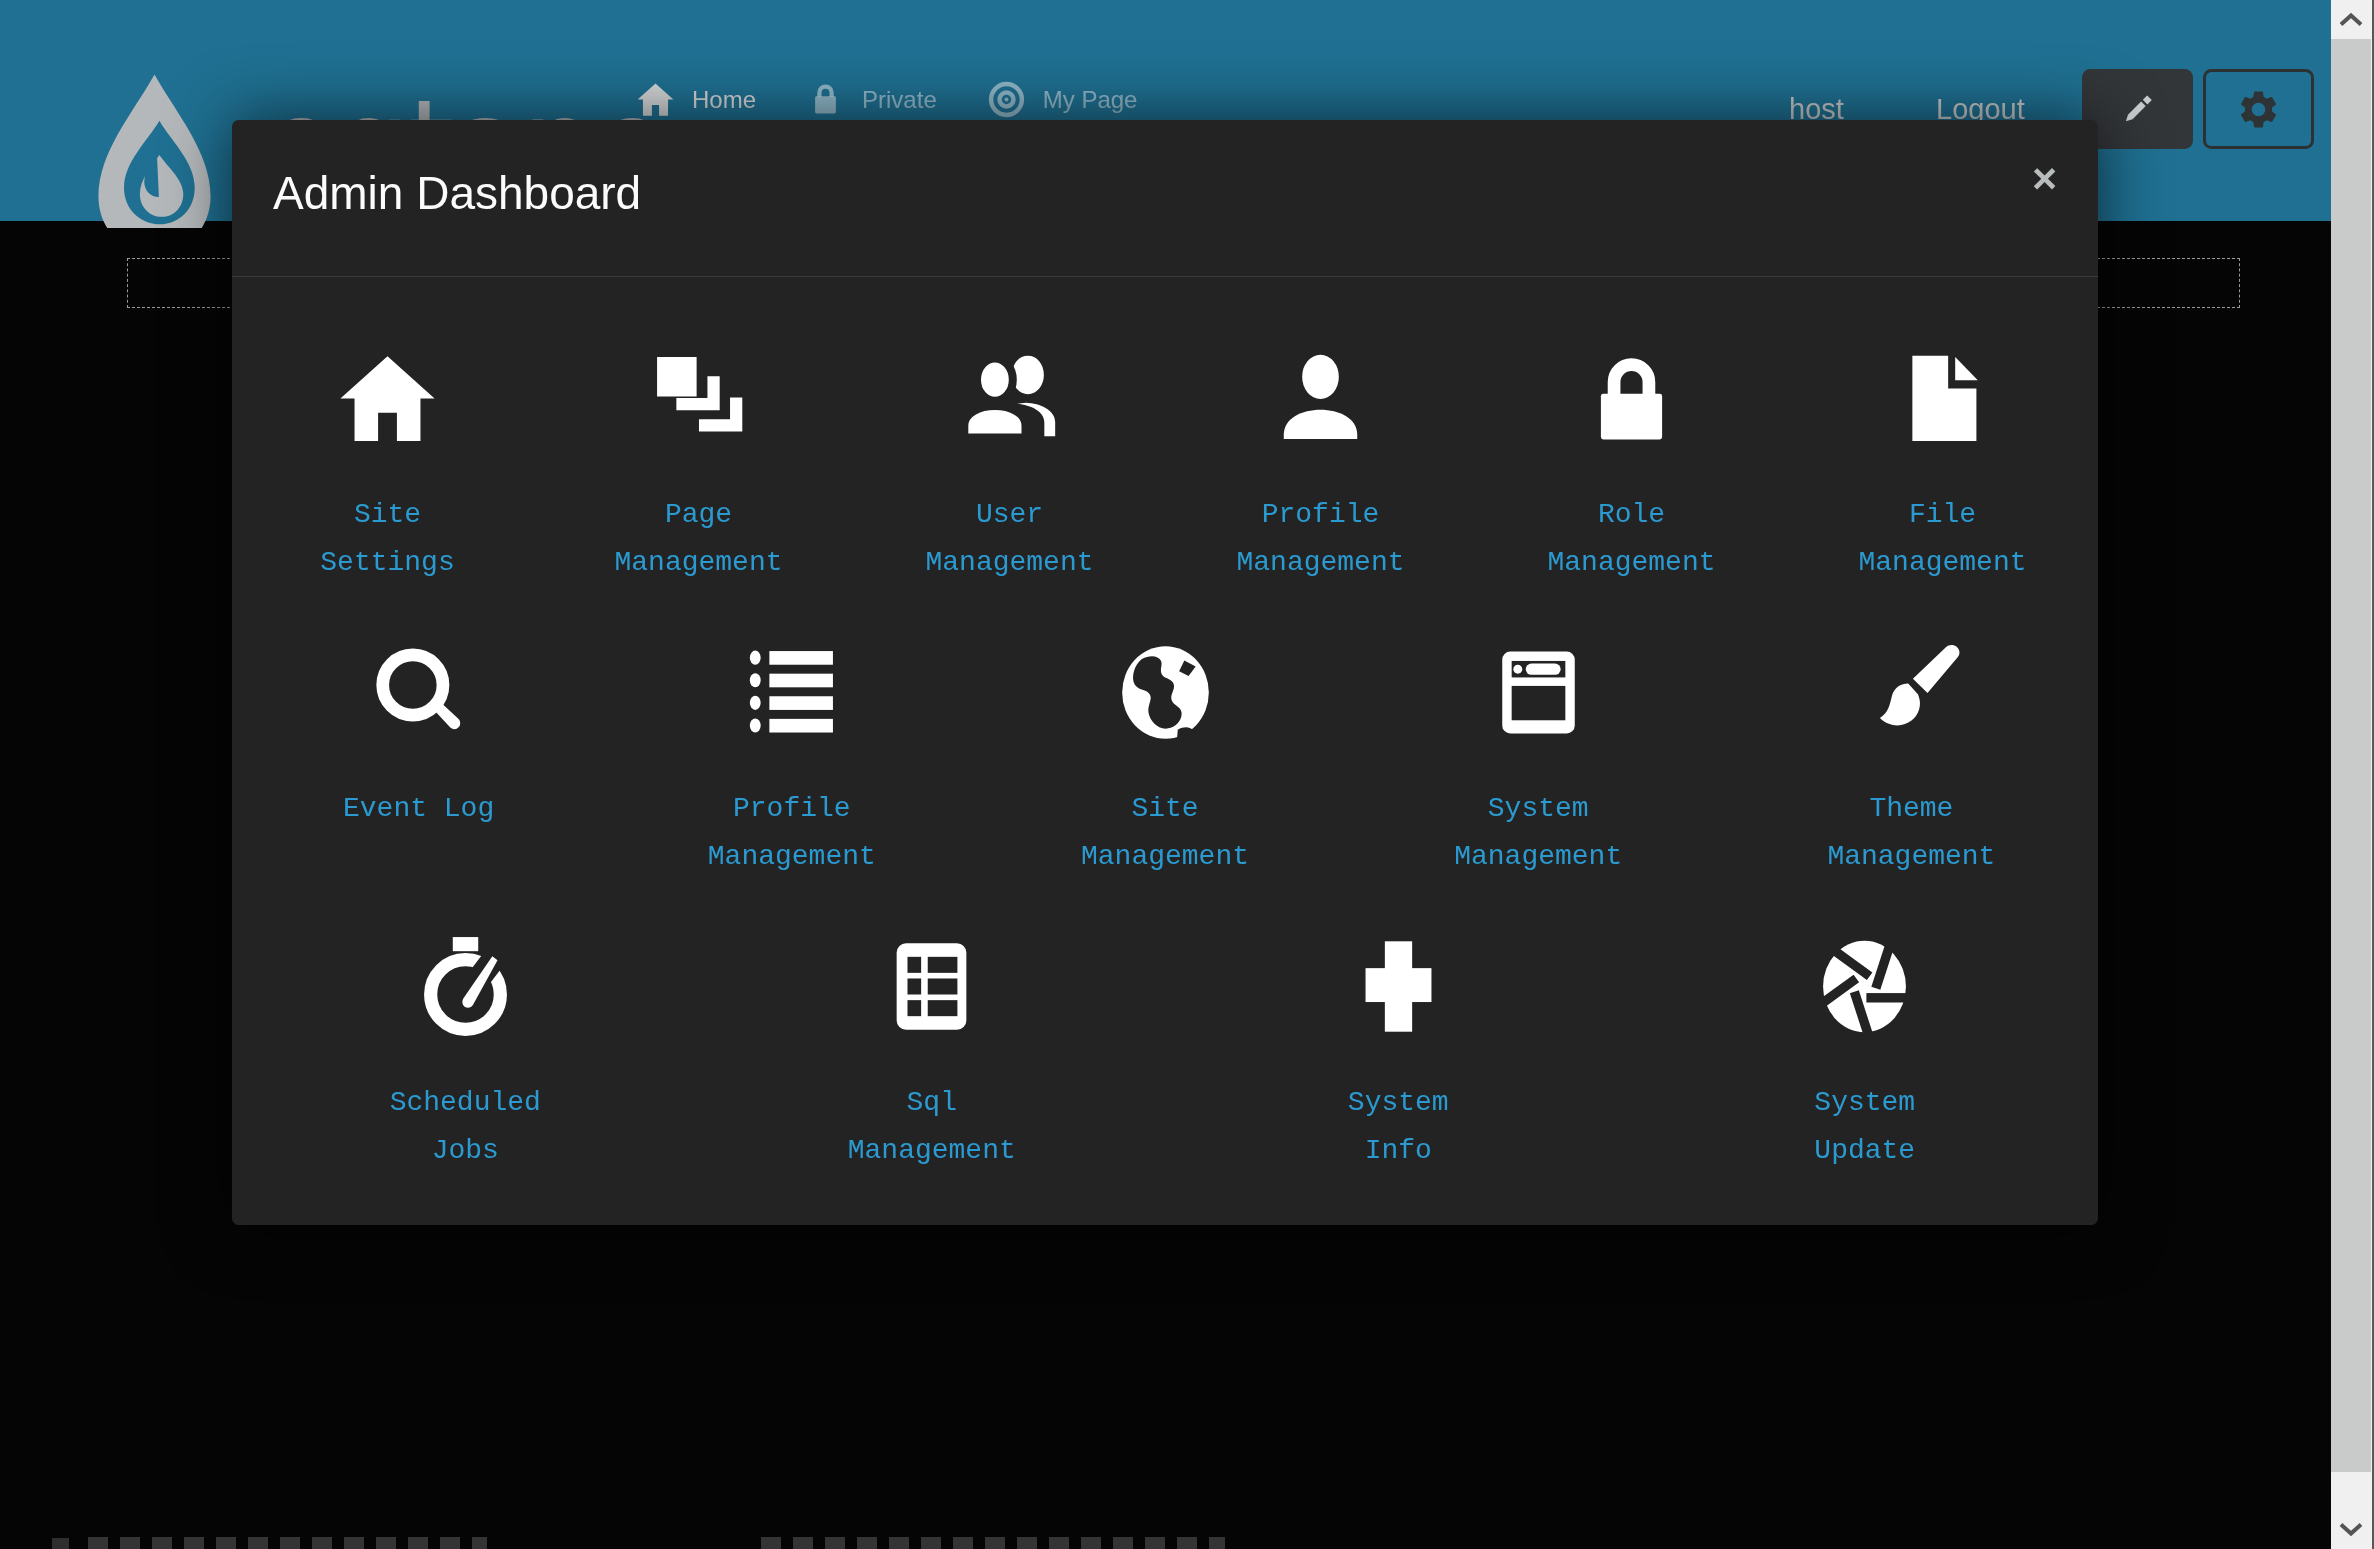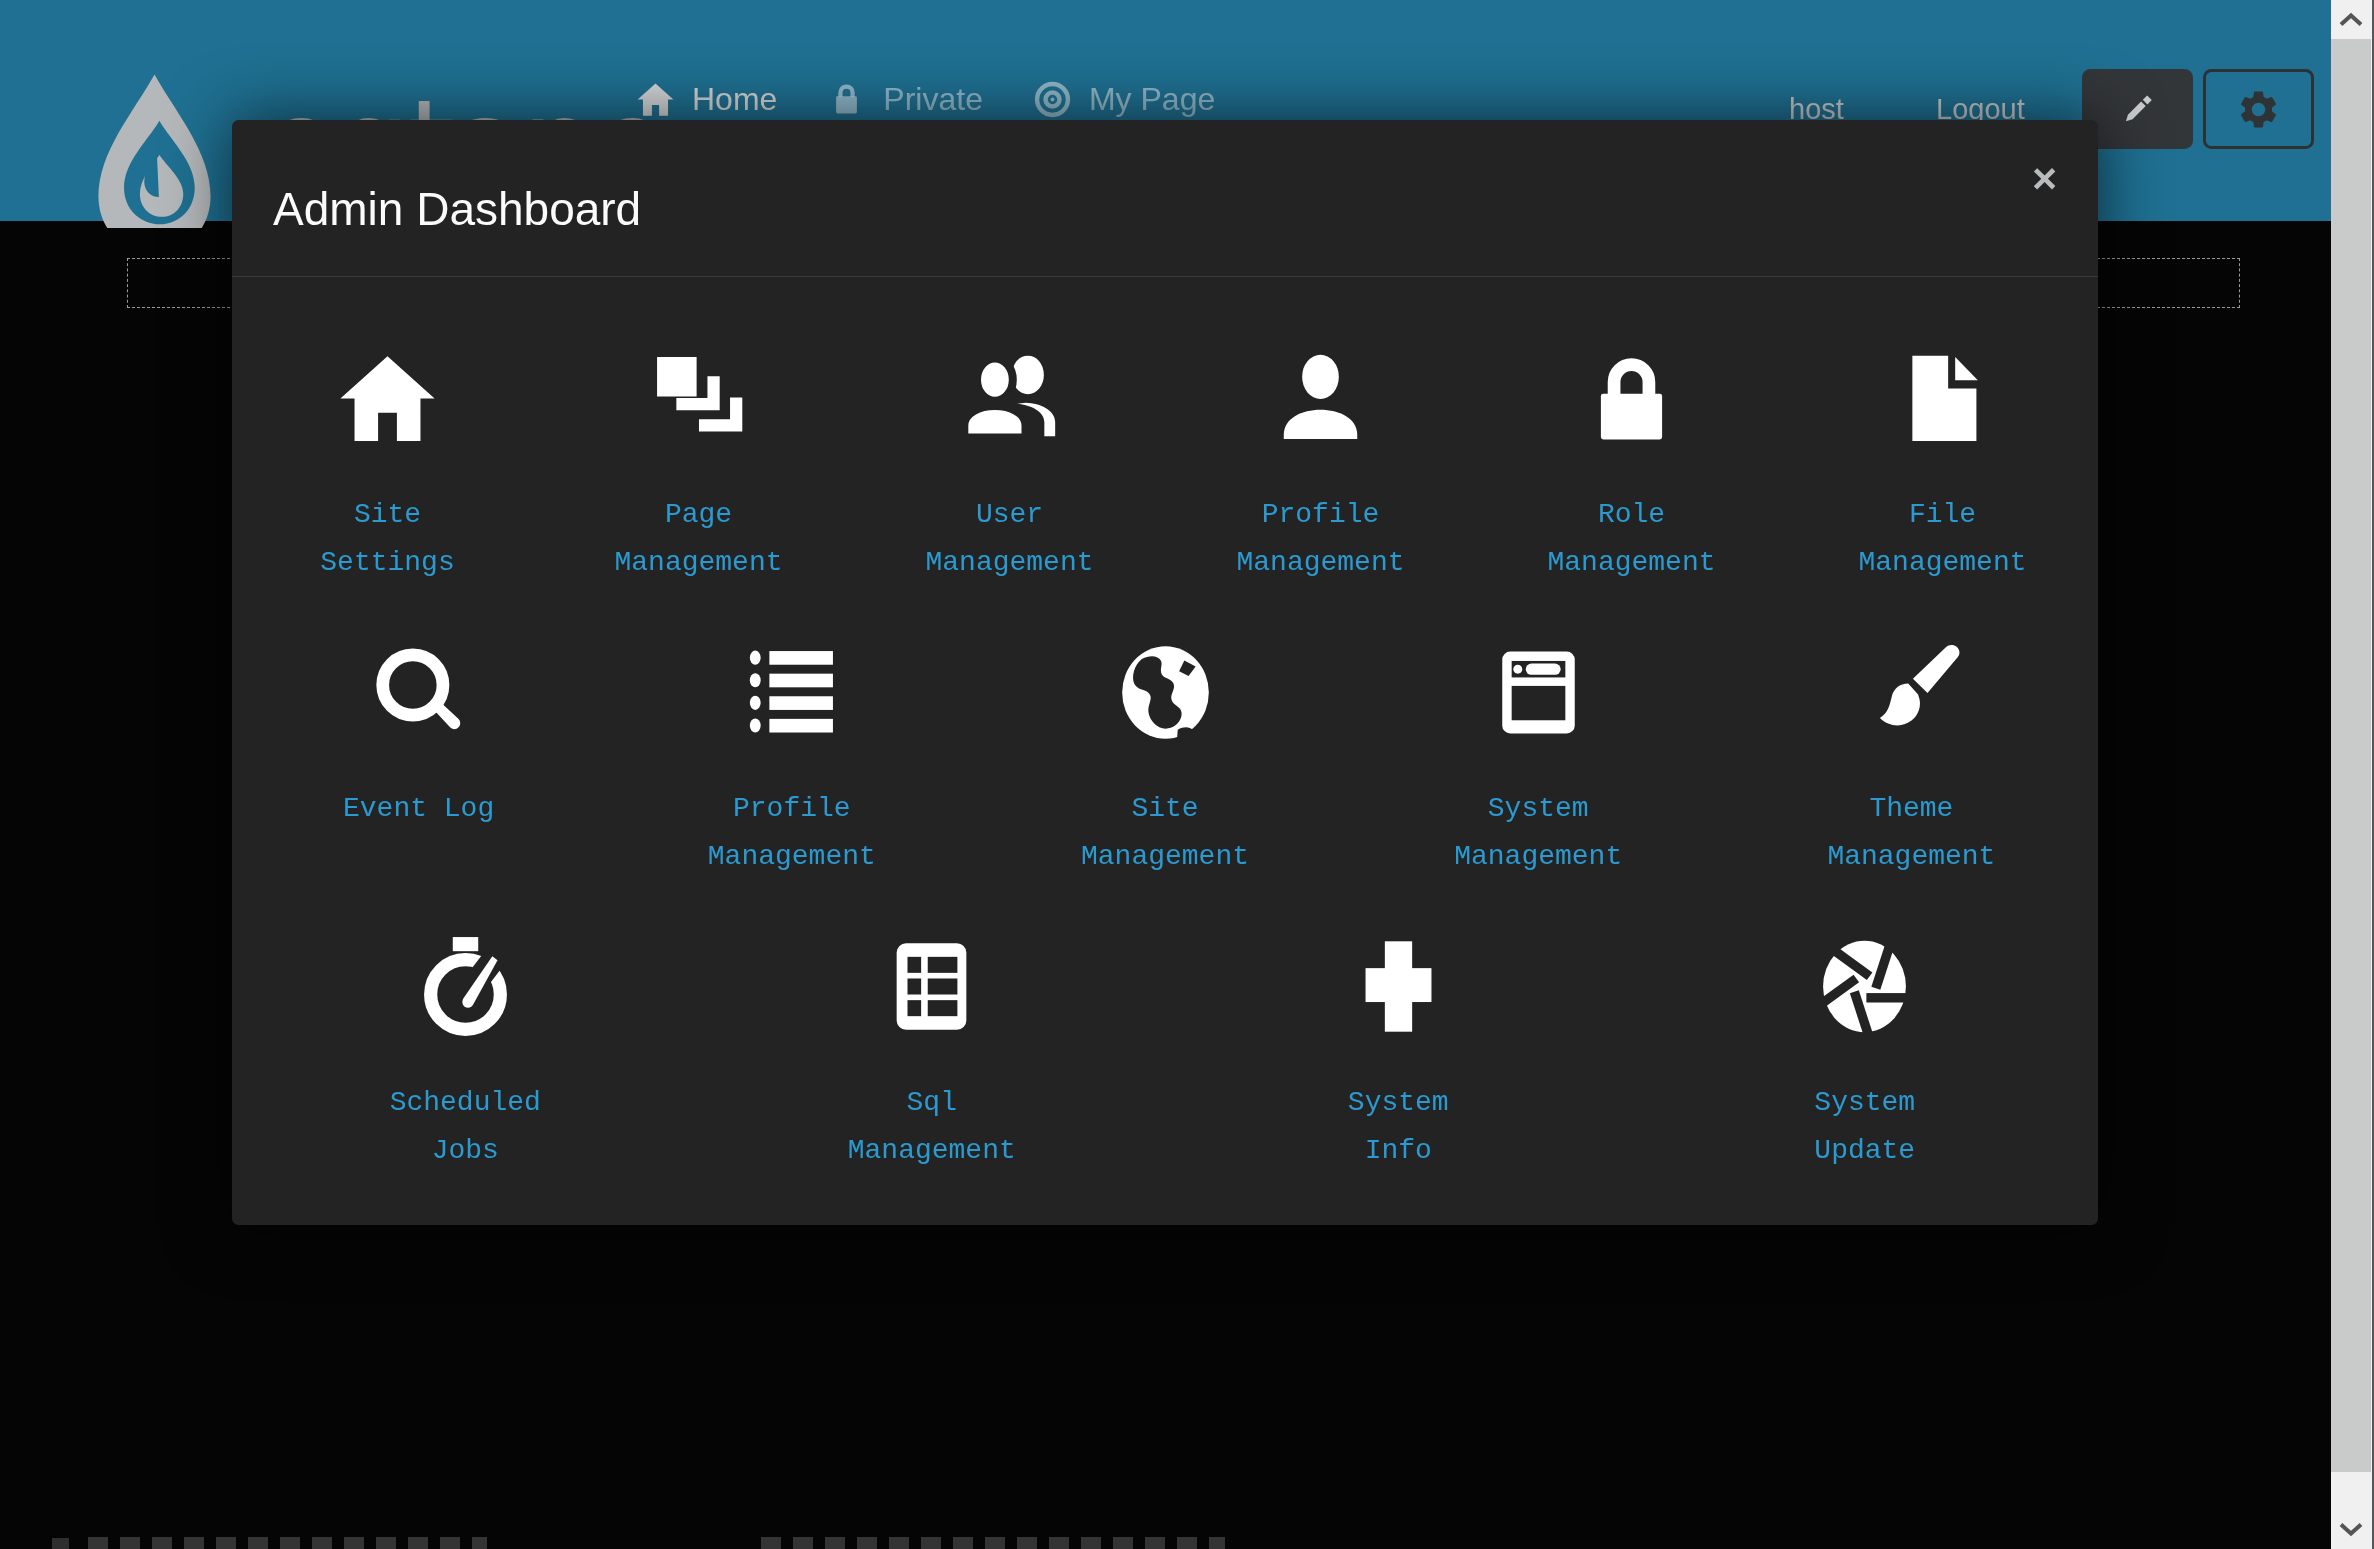--- a/index.html
+++ b/index.html
@@ -6,21 +6,21 @@
   .screen{position:relative;width:2375px;height:1549px;overflow:hidden;background:#050505;
           font-family:"Liberation Sans",sans-serif;}
 
   
   .site-header{position:absolute;left:0;top:0;width:2375px;height:221px;background:#1f7092;z-index:5;}
   .logo{position:absolute;left:70px;top:72px;display:flex;align-items:flex-start;}
   .logo-drop{width:169px;height:156px;}
   .logo-word{font-family:"DejaVu Sans",sans-serif;font-size:119px;line-height:119px;
              color:#b4b8ba;letter-spacing:-2.8px;margin-left:26px;margin-top:13px;font-weight:400;}
   .main-nav{position:absolute;left:634px;top:78px;display:flex;align-items:center;gap:48px;}
-  .nav-item{display:flex;align-items:center;gap:15px;font-size:32px;color:rgba(255,255,255,.50);cursor:pointer;}
+  .nav-item{display:flex;align-items:center;gap:15px;font-size:24px;color:rgba(255,255,255,.50);cursor:pointer;}
   .nav-item.active{color:#d3d6d7;}
   .nav-item svg{width:43px;height:43px;}
   .hdr-link{position:absolute;top:93px;font-size:29px;color:#c5c8c9;cursor:pointer;}
   .hdr-link.host{left:1789px;}
   .hdr-link.logout{left:1936px;text-decoration:underline;}
   .hdr-btn{position:absolute;top:69px;width:111px;height:80px;border-radius:8.3px;display:flex;
            align-items:center;justify-content:center;cursor:pointer;box-sizing:border-box;}
   .hdr-btn.edit{left:2082px;background:#333639;}
   .hdr-btn.edit svg{width:41px;height:41px;color:#c9cccd;}
   .hdr-btn.settings{left:2203px;background:transparent;border:3.7px solid #2c3134;}
@@ -30,21 +30,21 @@
   .pane-placeholder{position:absolute;left:127px;top:258px;width:2113px;height:50px;
                     border:1.9px dashed #9a9a9a;box-sizing:border-box;z-index:2;}
   .frag{position:absolute;bottom:0;height:12px;overflow:hidden;z-index:2;opacity:.9;}
   .frag-bars{height:24px;background:repeating-linear-gradient(90deg,#3a3a3a 0 20.4px,transparent 20.4px 32px);}
   .frag-corner{position:absolute;left:52px;bottom:0;width:16.7px;height:11px;background:#2e2e2e;z-index:2;}
 
   
   .modal{position:absolute;left:232px;top:120px;width:1866px;height:1105px;background:#232323;
          border-radius:6.5px;z-index:20;box-shadow:0 0 65px rgba(0,0,0,.65);}
   .modal-header{position:relative;height:157px;border-bottom:1.9px solid #3a3a3c;box-sizing:border-box;}
-  .modal-title{position:absolute;left:41px;top:62px;font-size:46px;color:#fbfbfb;font-weight:400;}
+  .modal-title{position:absolute;left:41px;top:46px;font-size:46px;color:#fbfbfb;font-weight:400;}
   .modal-close{position:absolute;right:41px;top:37px;font-size:43px;font-weight:700;color:#b9bcbd;
                line-height:43px;cursor:pointer;}
   .modal-body{padding:62px 0 0 0;}
   .tile-row{display:flex;margin-bottom:46px;}
   .tile-row .tile{flex:1 1 0;display:flex;flex-direction:column;align-items:center;cursor:pointer;}
   .tile-icon{height:119px;display:flex;align-items:center;justify-content:center;color:#fff;}
   .tile-icon svg{width:113px;height:113px;}
   .tile-label{margin-top:33px;text-align:center;font-family:Liberation Mono, monospace;}
   .tl-line{display:block;font-size:28px;line-height:48px;color:#2b9ad1;}
 

